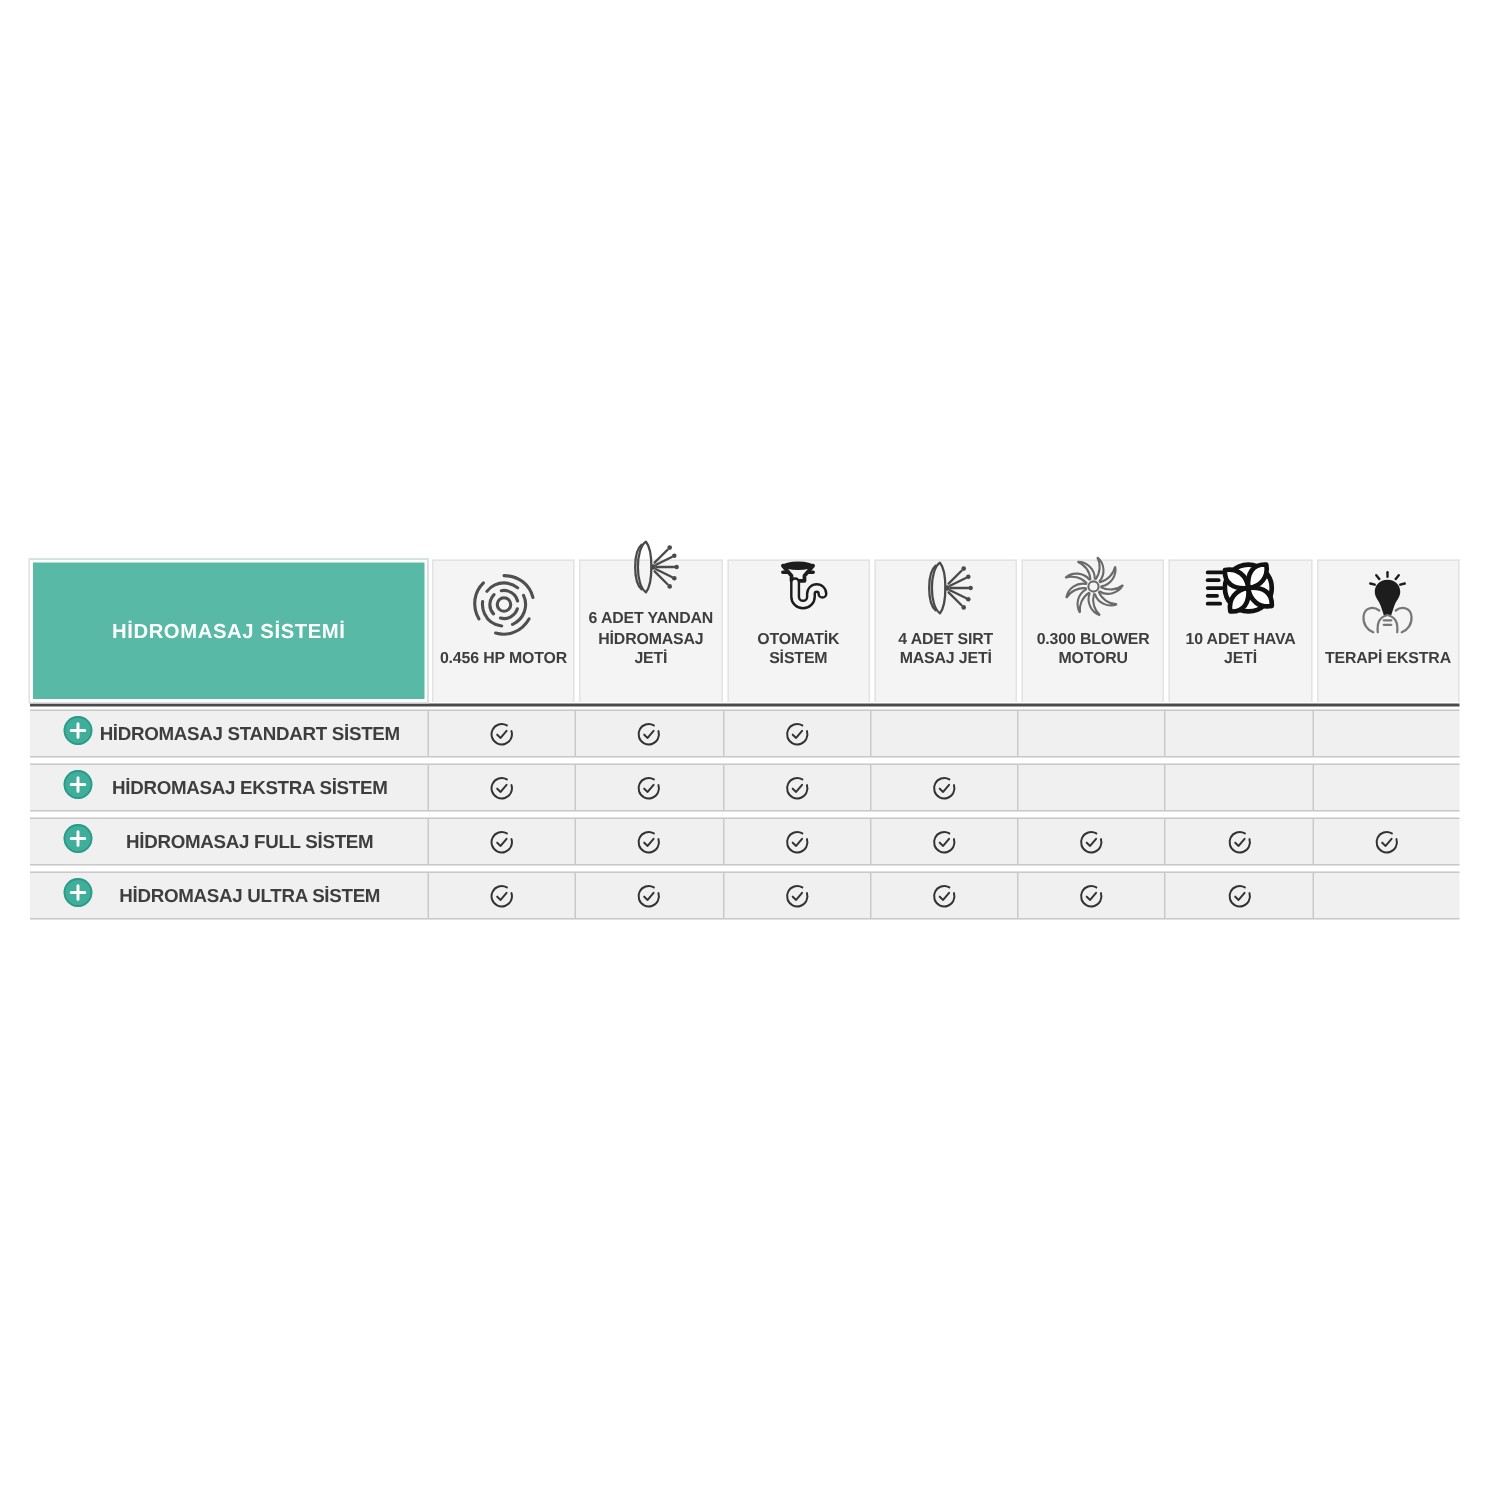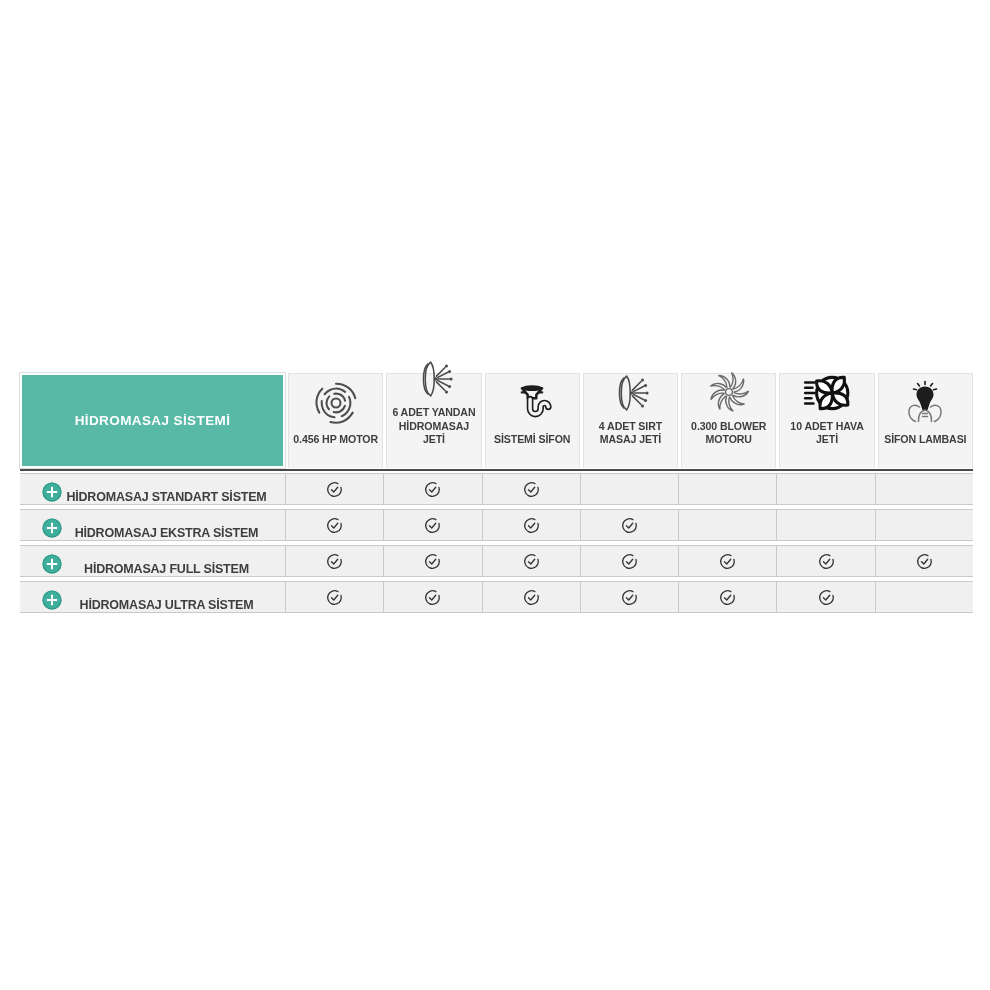--- a/index.html
+++ b/index.html
@@ -15,21 +15,21 @@
   .title-cell span{color:#ffffff;font-weight:700;font-size:13.5px;letter-spacing:.4px;}
   .head-cell{flex:1;background:var(--header-bg);border:1px solid #e3e3e3;border-bottom:none;
     display:flex;flex-direction:column;align-items:center;justify-content:flex-end;padding:4px 2px 22px;}
   .icon-slot{flex:1;display:flex;align-items:center;justify-content:center;}
   .col-label{font-size:10.6px;font-weight:700;color:#3e3e3e;text-align:center;line-height:1.25;letter-spacing:-.1px;}
   .divider{height:2px;background:var(--divider);margin-top:1px;}
   .table-body{margin-top:2px;}
   .data-row{display:flex;height:32px;background:var(--row-bg);border-top:1px solid #c9c9c9;
     border-bottom:1px solid #c9c9c9;margin-bottom:4px;}
   .data-row:last-child{margin-bottom:0;}
-  .label-cell{width:265px;display:flex;align-items:flex-end;padding-left:22px;}
+  .label-cell{width:265px;display:flex;align-items:center;padding-left:22px;}
   .plus-wrap{width:20px;height:20px;display:flex;align-items:center;justify-content:center;cursor:pointer;flex:none;}
   .row-label{flex:1;text-align:center;font-size:12.5px;font-weight:700;color:#3e3e3e;letter-spacing:-.2px;padding-right:14px;
     white-space:nowrap;overflow:hidden;}
   .check-cell{flex:1;display:flex;align-items:center;justify-content:center;border-left:1px solid #c9c9c9;}
   .check-wrap{width:17px;height:17px;display:flex;}
 </style>
 </head>
 <body>
 
 <div class="comparison-table">
@@ -86,21 +86,21 @@
           <span>
     <svg width="46" height="46" viewBox="0 0 48 48">
       <ellipse cx="24" cy="8.5" rx="10.5" ry="3" fill="#1d1d1d"></ellipse>
       <path d="M13.5 8.5 L34.5 8.5 L28.5 15.5 L28.5 19 L19.5 19 L19.5 15.5 Z" fill="none" stroke="#1d1d1d" stroke-width="2.6" stroke-linejoin="round"></path>
       <path d="M16.8 13 H13.4 M31.2 13 H34.6" stroke="#1d1d1d" stroke-width="2.4" stroke-linecap="round"></path>
       <path d="M22 20 V30 A5.5 5.5 0 0 0 33 30 V28 A4 4 0 0 1 41 28" stroke="#1d1d1d" stroke-width="7" fill="none" stroke-linecap="round"></path>
       <path d="M22 20 V30 A5.5 5.5 0 0 0 33 30 V28 A4 4 0 0 1 41 28" stroke="#f4f4f5" stroke-width="3.6" fill="none" stroke-linecap="round"></path>
     </svg>
   </span>
         </div>
-    <div class="col-label">SİSTEMİ SİFON</div>
+    <div class="col-label">OTOMATİK SİSTEM</div>
   </div>
       <div class="head-cell">
     <div class="icon-slot">
           <span>
     <svg width="46" height="46" viewBox="0 0 48 48">
       <g stroke="#4a4a4a" stroke-width="1.6" fill="none" stroke-linecap="round">
         <path d="M20.5 6.5 C13 11 13 37 20.5 41.5"></path>
         <path d="M20.5 6.5 C25.5 12.5 25.5 35.5 20.5 41.5"></path>
         <path d="M17.5 8.5 C11.5 13.5 11.5 34.5 17.5 39.5"></path>
         <path d="M26.5 21 L35.5 12"></path>
@@ -181,21 +181,21 @@
       <g stroke="#777777" stroke-width="1.5" fill="none" stroke-linecap="round">
         <path d="M18.5 28 C14 24.5 8.5 26.5 8 32 C7.6 37 10.5 41 14.5 42.5"></path>
         <path d="M29.5 28 C34 24.5 39.5 26.5 40 32 C40.4 37 37.5 41 33.5 42.5"></path>
         <path d="M17.5 42.5 C17 36 18.5 32.5 24 31 C29.5 32.5 31 36 30.5 42.5"></path>
         <path d="M21.5 34.5 H26.5"></path>
                 <path d="M21.5 37.5 H26.5"></path>
       </g>
     </svg>
   </span>
         </div>
-    <div class="col-label">SİFON LAMBASI</div>
+    <div class="col-label">TERAPİ EKSTRA</div>
   </div>
     </div>
   <div class="divider"></div>
   <div class="table-body">
       <div class="data-row">
     <div class="label-cell">
       <span class="plus-wrap">
             <span>
     <svg width="20" height="20" viewBox="0 0 20 20">
       <circle cx="10" cy="10" r="9.5" fill="#3fae9a"></circle>

